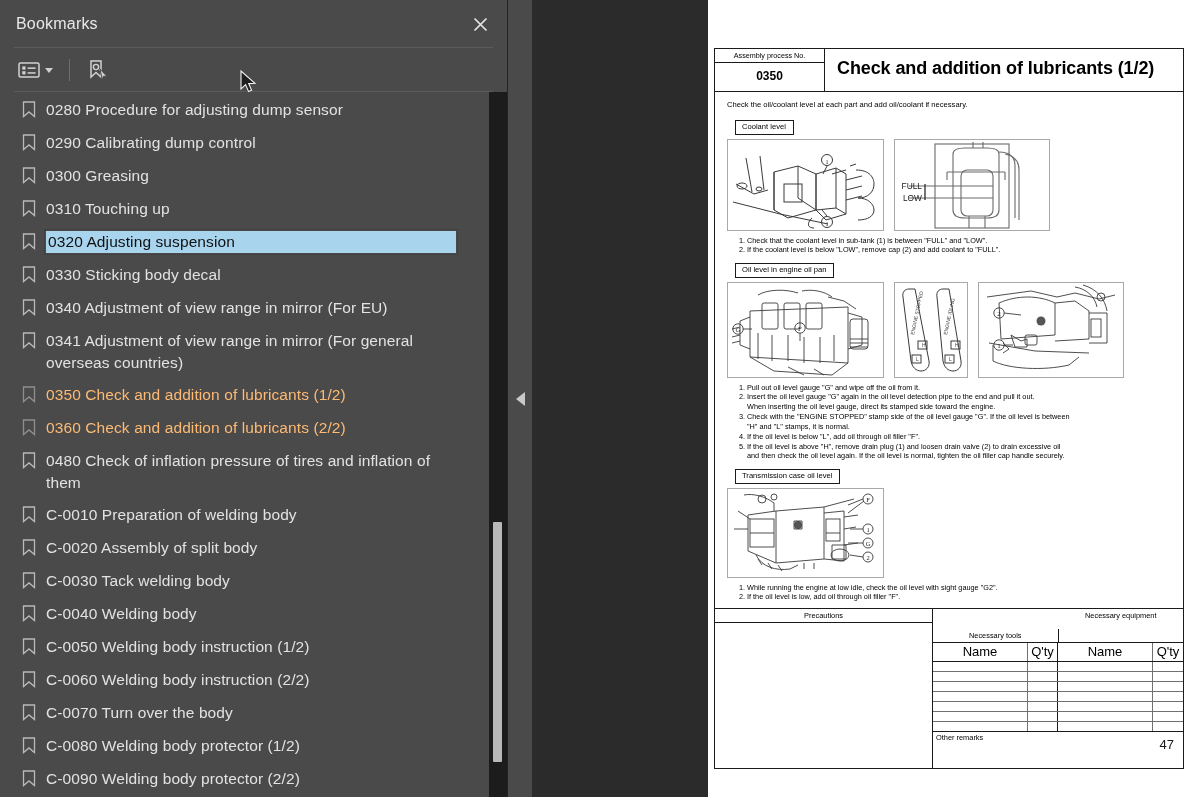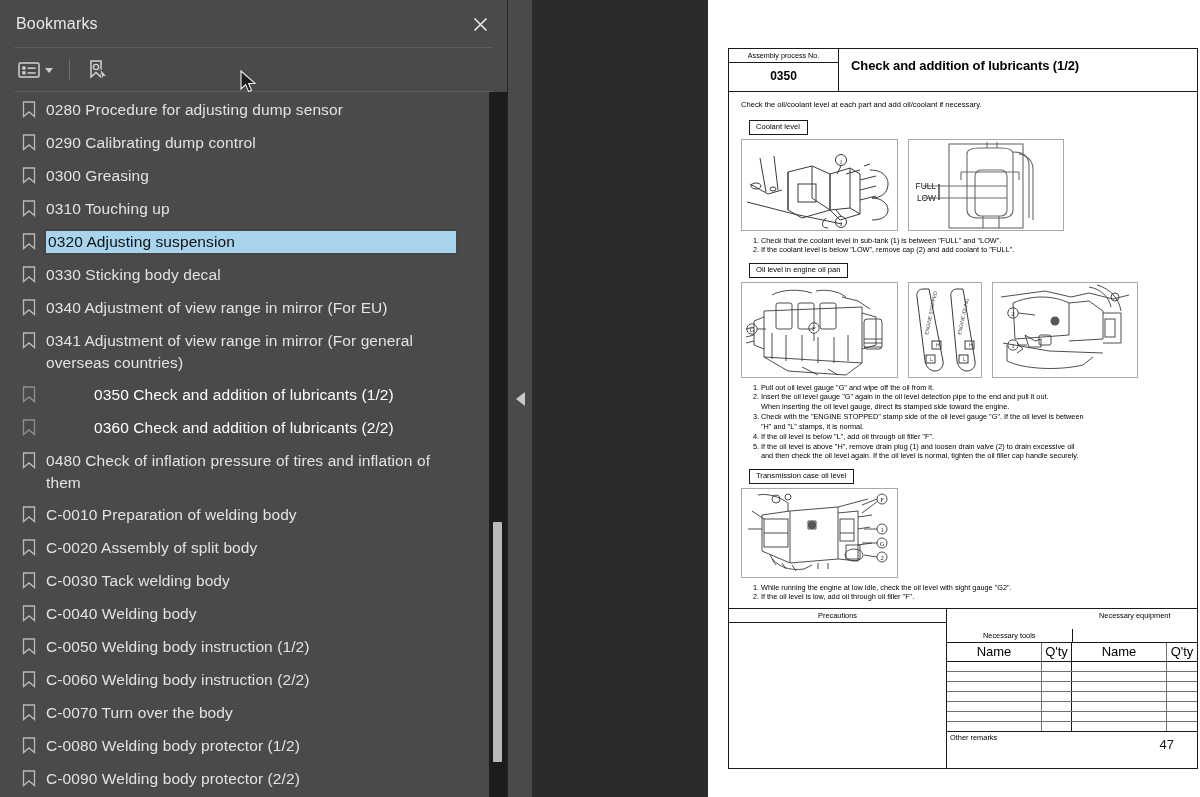--- a/index.html
+++ b/index.html
@@ -73,21 +73,21 @@
   }
   .bm-ico {
     position: absolute; left: 22px; top: 7px;
     width: 14px; height: 17px;
   }
   .bm-label {
     font-size: 15.5px; line-height: 22px;
     color: #e2e2e2; letter-spacing: .1px;
     max-width: 410px;
   }
-  .bm-item.dim .bm-label { color: #ffffff; margin-left: 48px; }
+  .bm-item.dim .bm-label { color: #fdba74; }
   .bm-item.dim .bm-ico { opacity: .62; }
   .bm-item.selected {
     background: transparent;
   }
   .bm-item.selected .bm-label {
     background: #a8d4ee; color: #101010;
     outline: 1px dotted #3a3a3a; outline-offset: 1px;
     display: block; width: 100%;
     padding-left: 2px;
   }
@@ -126,21 +126,21 @@
     background: #2b2b2b;
     overflow: hidden;
   }
   #page {
     position: absolute; left: 176px; top: 0;
     width: 492px; height: 797px;
     background: #ffffff;
   }
   #page-inner {
     position: absolute; left: 0; top: 0; right: 0; bottom: 0;
-    padding: 48px 14px 0 20px;
+    padding: 48px 14px 0 6px;
   }
   #sheet {
     border: 1px solid #1b1b1b;
     width: 470px;
     background: #fff;
     font-family: "Liberation Sans", sans-serif;
     color: #000;
   }
 
   
@@ -154,21 +154,21 @@
     border-bottom: 1px solid #1b1b1b; line-height: 1.1;
   }
   .doc-head-left .ap-no {
     font-size: 12px; font-weight: bold; text-align: center;
     padding: 6px 0 8px;
   }
   .doc-head-right {
     flex: 1; display: flex; align-items: flex-start;
     padding: 9px 0 0 12px;
   }
-  .doc-title { font-size: 13px; font-weight: bold; letter-spacing: -.1px; }
+  .doc-title { font-size: 18px; font-weight: bold; letter-spacing: -.1px; }
 
   .doc-body { padding: 8px 10px 0 12px; }
   .lead { font-size: 7.6px; line-height: 1.35; margin-bottom: 5px; }
   .sec-tag {
     display: inline-block; border: 1px solid #1b1b1b;
     font-size: 7.6px; padding: 2px 7px 2px 6px; margin: 0 0 4px 8px;
     line-height: 1.1; background: #fff;
   }
 
   .fig-row { display: flex; gap: 10px; margin-bottom: 5px; }

